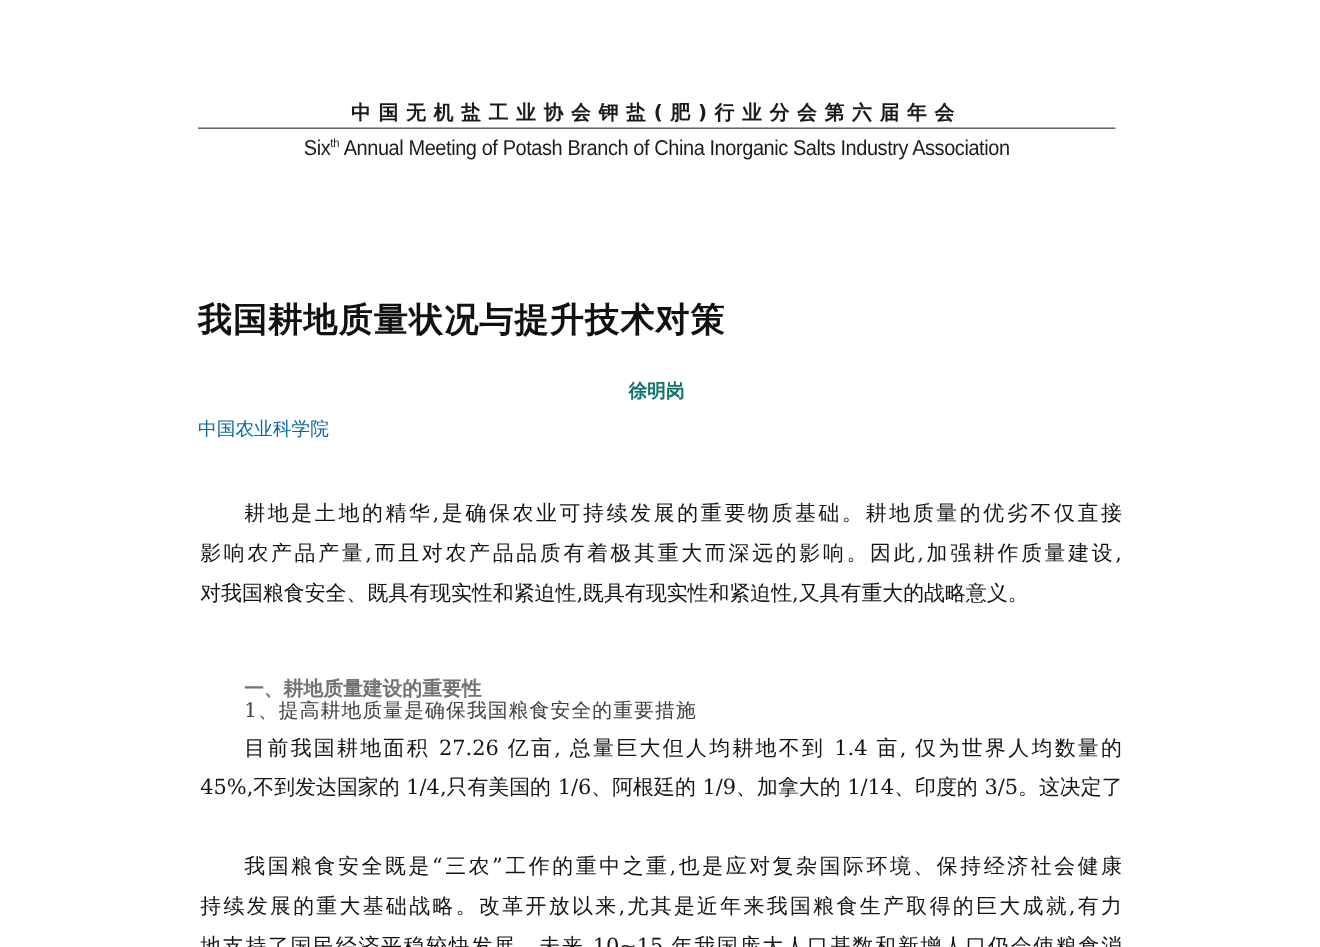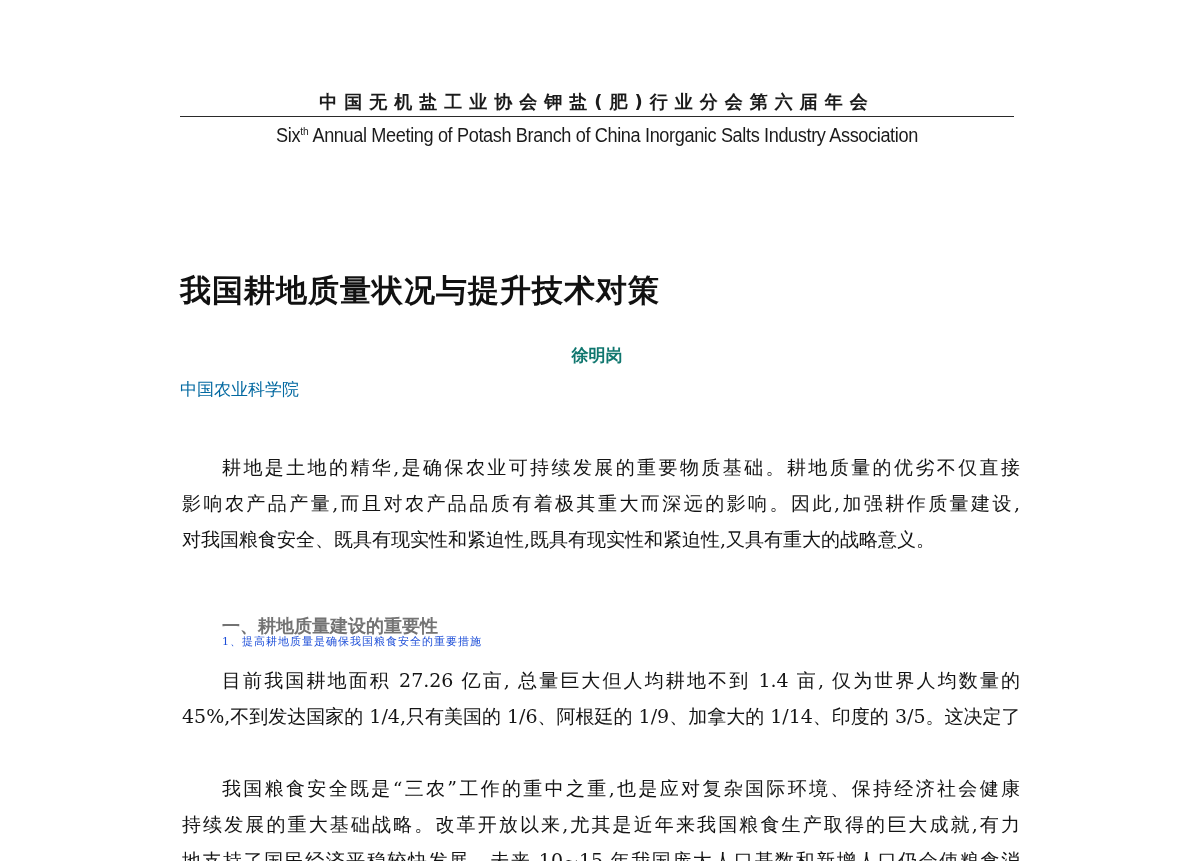--- a/index.html
+++ b/index.html
@@ -116,23 +116,23 @@
       font-weight: bold;
       font-size: 18px;
       color: #737373;
       margin-top: 16px;
     }
     .subsection-heading {
       position: absolute;
       left: 222px;
       top: 634px;
       font-family: "DejaVu Serif", serif;
-      font-size: 11px;
+      font-size: 18px;
       letter-spacing: 1px;
-      color: #1d4ed8;
+      color: #404040;
     }
     .para1 { top: 662px; }
     .para2 { top: 770px; }
   </style>
 </head>
 <body>
 
 <div class="page">
 
   <div class="running-header-cn">中国无机盐工业协会钾盐(肥)行业分会第六届年会</div>

